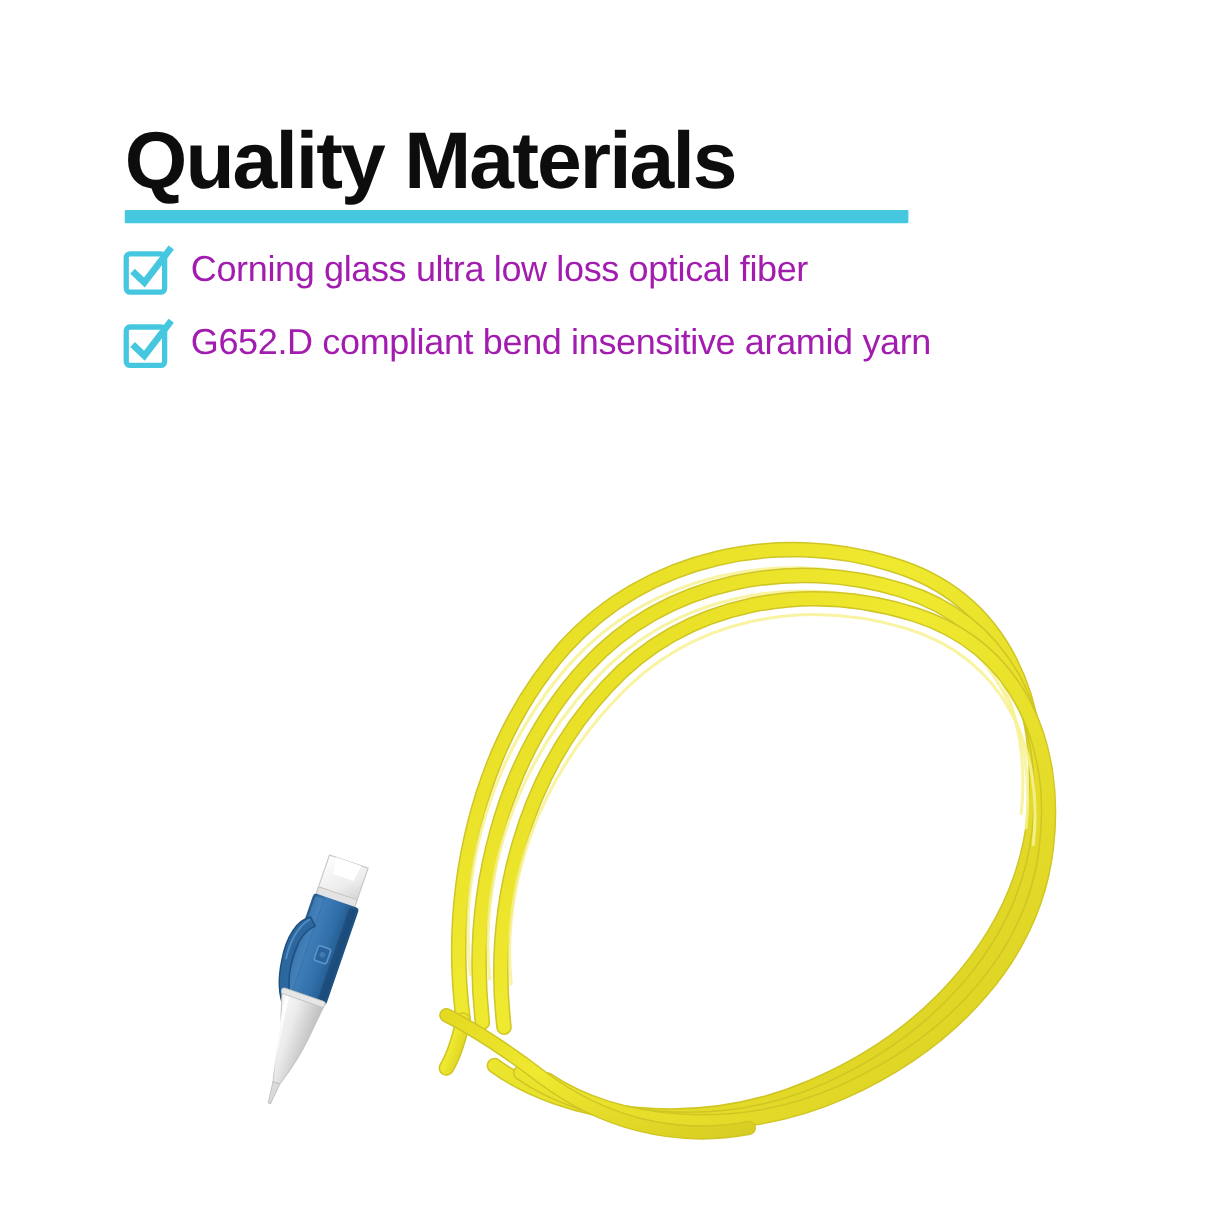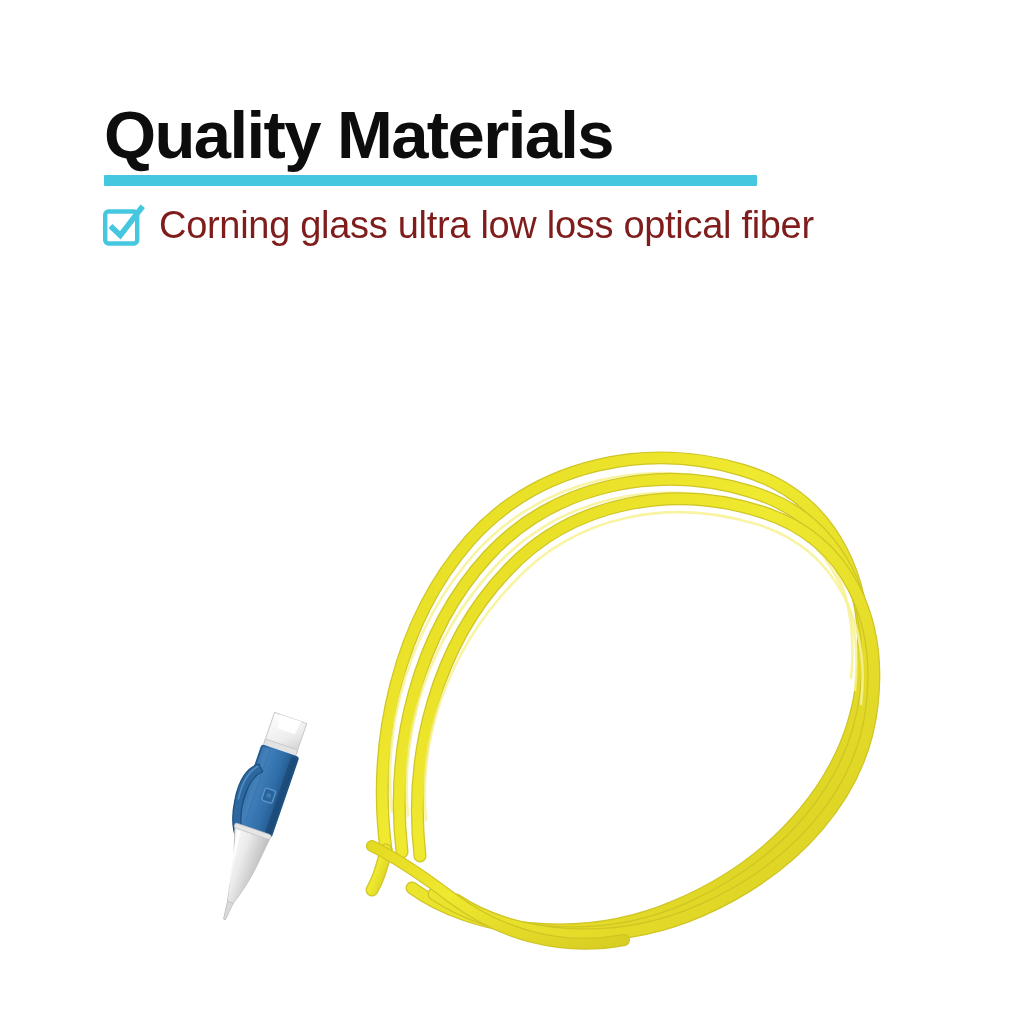--- a/index.html
+++ b/index.html
@@ -70,24 +70,24 @@
   .check-box svg {
     position: absolute;
     left: -3px;
     top: -6px;
     width: 44px;
     height: 44px;
     overflow: visible;
   }
   .feature-text {
     font-family: "Liberation Sans", sans-serif;
-    font-size: 38px;
+    font-size: 30px;
     line-height: 44px;
     letter-spacing: -0.3px;
-    color: #7f1d1d;
+    color: #a21caf;
     max-width: 700px;
   }
 
   
   .cable-art {
     position: absolute;
     left: 0;
     top: 0;
     width: 1024px;
     height: 1024px;
@@ -110,20 +110,29 @@
       <span class="check-box">
         <svg viewBox="0 0 44 44" xmlns="http://www.w3.org/2000/svg">
           <rect x="4.2" y="9.5" width="32" height="32" rx="3.2" ry="3.2" fill="none" stroke="#45c7e0" stroke-width="4.4"></rect>
           <path d="M11.5 26.0 L19.3 33.4 L40.0 6.5" fill="none" stroke="#45c7e0" stroke-width="5.6" stroke-linecap="square" stroke-linejoin="miter"></path>
         </svg>
       </span>
       <span class="feature-text">Corning glass ultra low loss optical fiber</span>
     </li>
 
 
+    <li class="feature-item">
+      <span class="check-box">
+        <svg viewBox="0 0 44 44" xmlns="http://www.w3.org/2000/svg">
+          <rect x="4.2" y="9.5" width="32" height="32" rx="3.2" ry="3.2" fill="none" stroke="#45c7e0" stroke-width="4.4"></rect>
+          <path d="M11.5 26.0 L19.3 33.4 L40.0 6.5" fill="none" stroke="#45c7e0" stroke-width="5.6" stroke-linecap="square" stroke-linejoin="miter"></path>
+        </svg>
+      </span>
+      <span class="feature-text">G652.D compliant bend insensitive aramid yarn</span>
+    </li>
 
   </ul>
 
   <svg class="cable-art" viewBox="0 0 1024 1024" xmlns="http://www.w3.org/2000/svg">
 
     <defs>
       <linearGradient id="gradCableA" x1="0" y1="0" x2="1" y2="1">
         <stop offset="0%" stop-color="#e4da22"></stop>
         <stop offset="40%" stop-color="#efe92f"></stop>
         <stop offset="100%" stop-color="#d8cd22"></stop>

